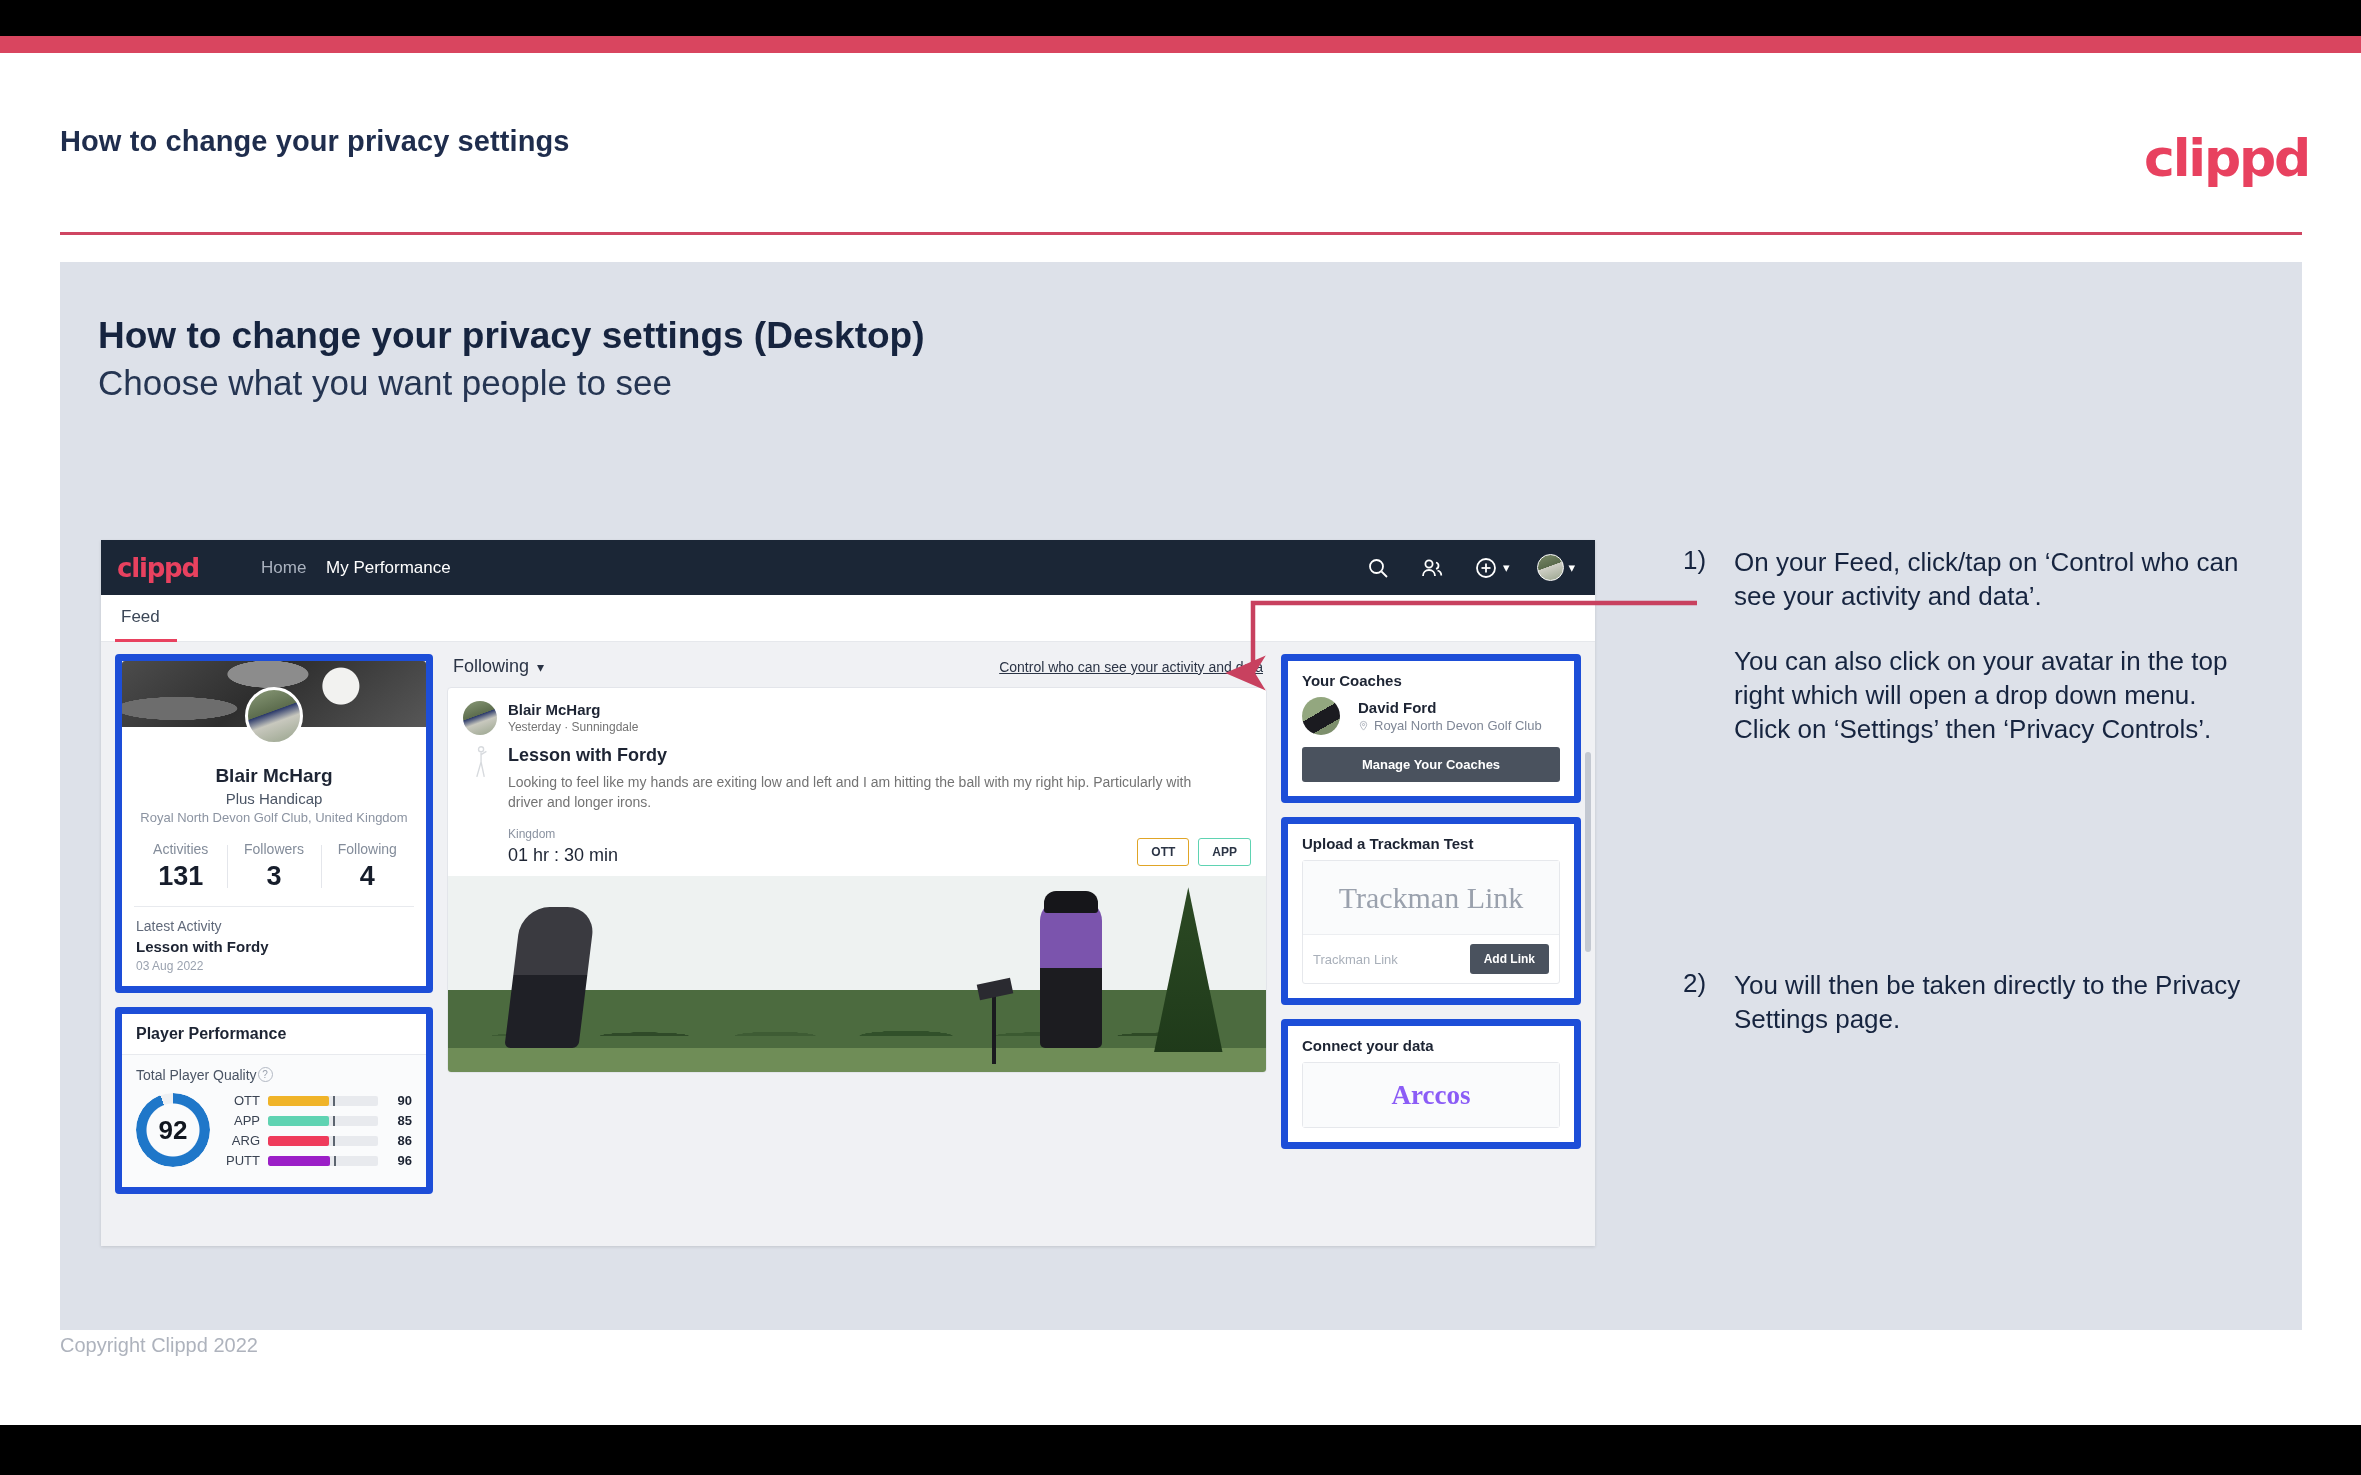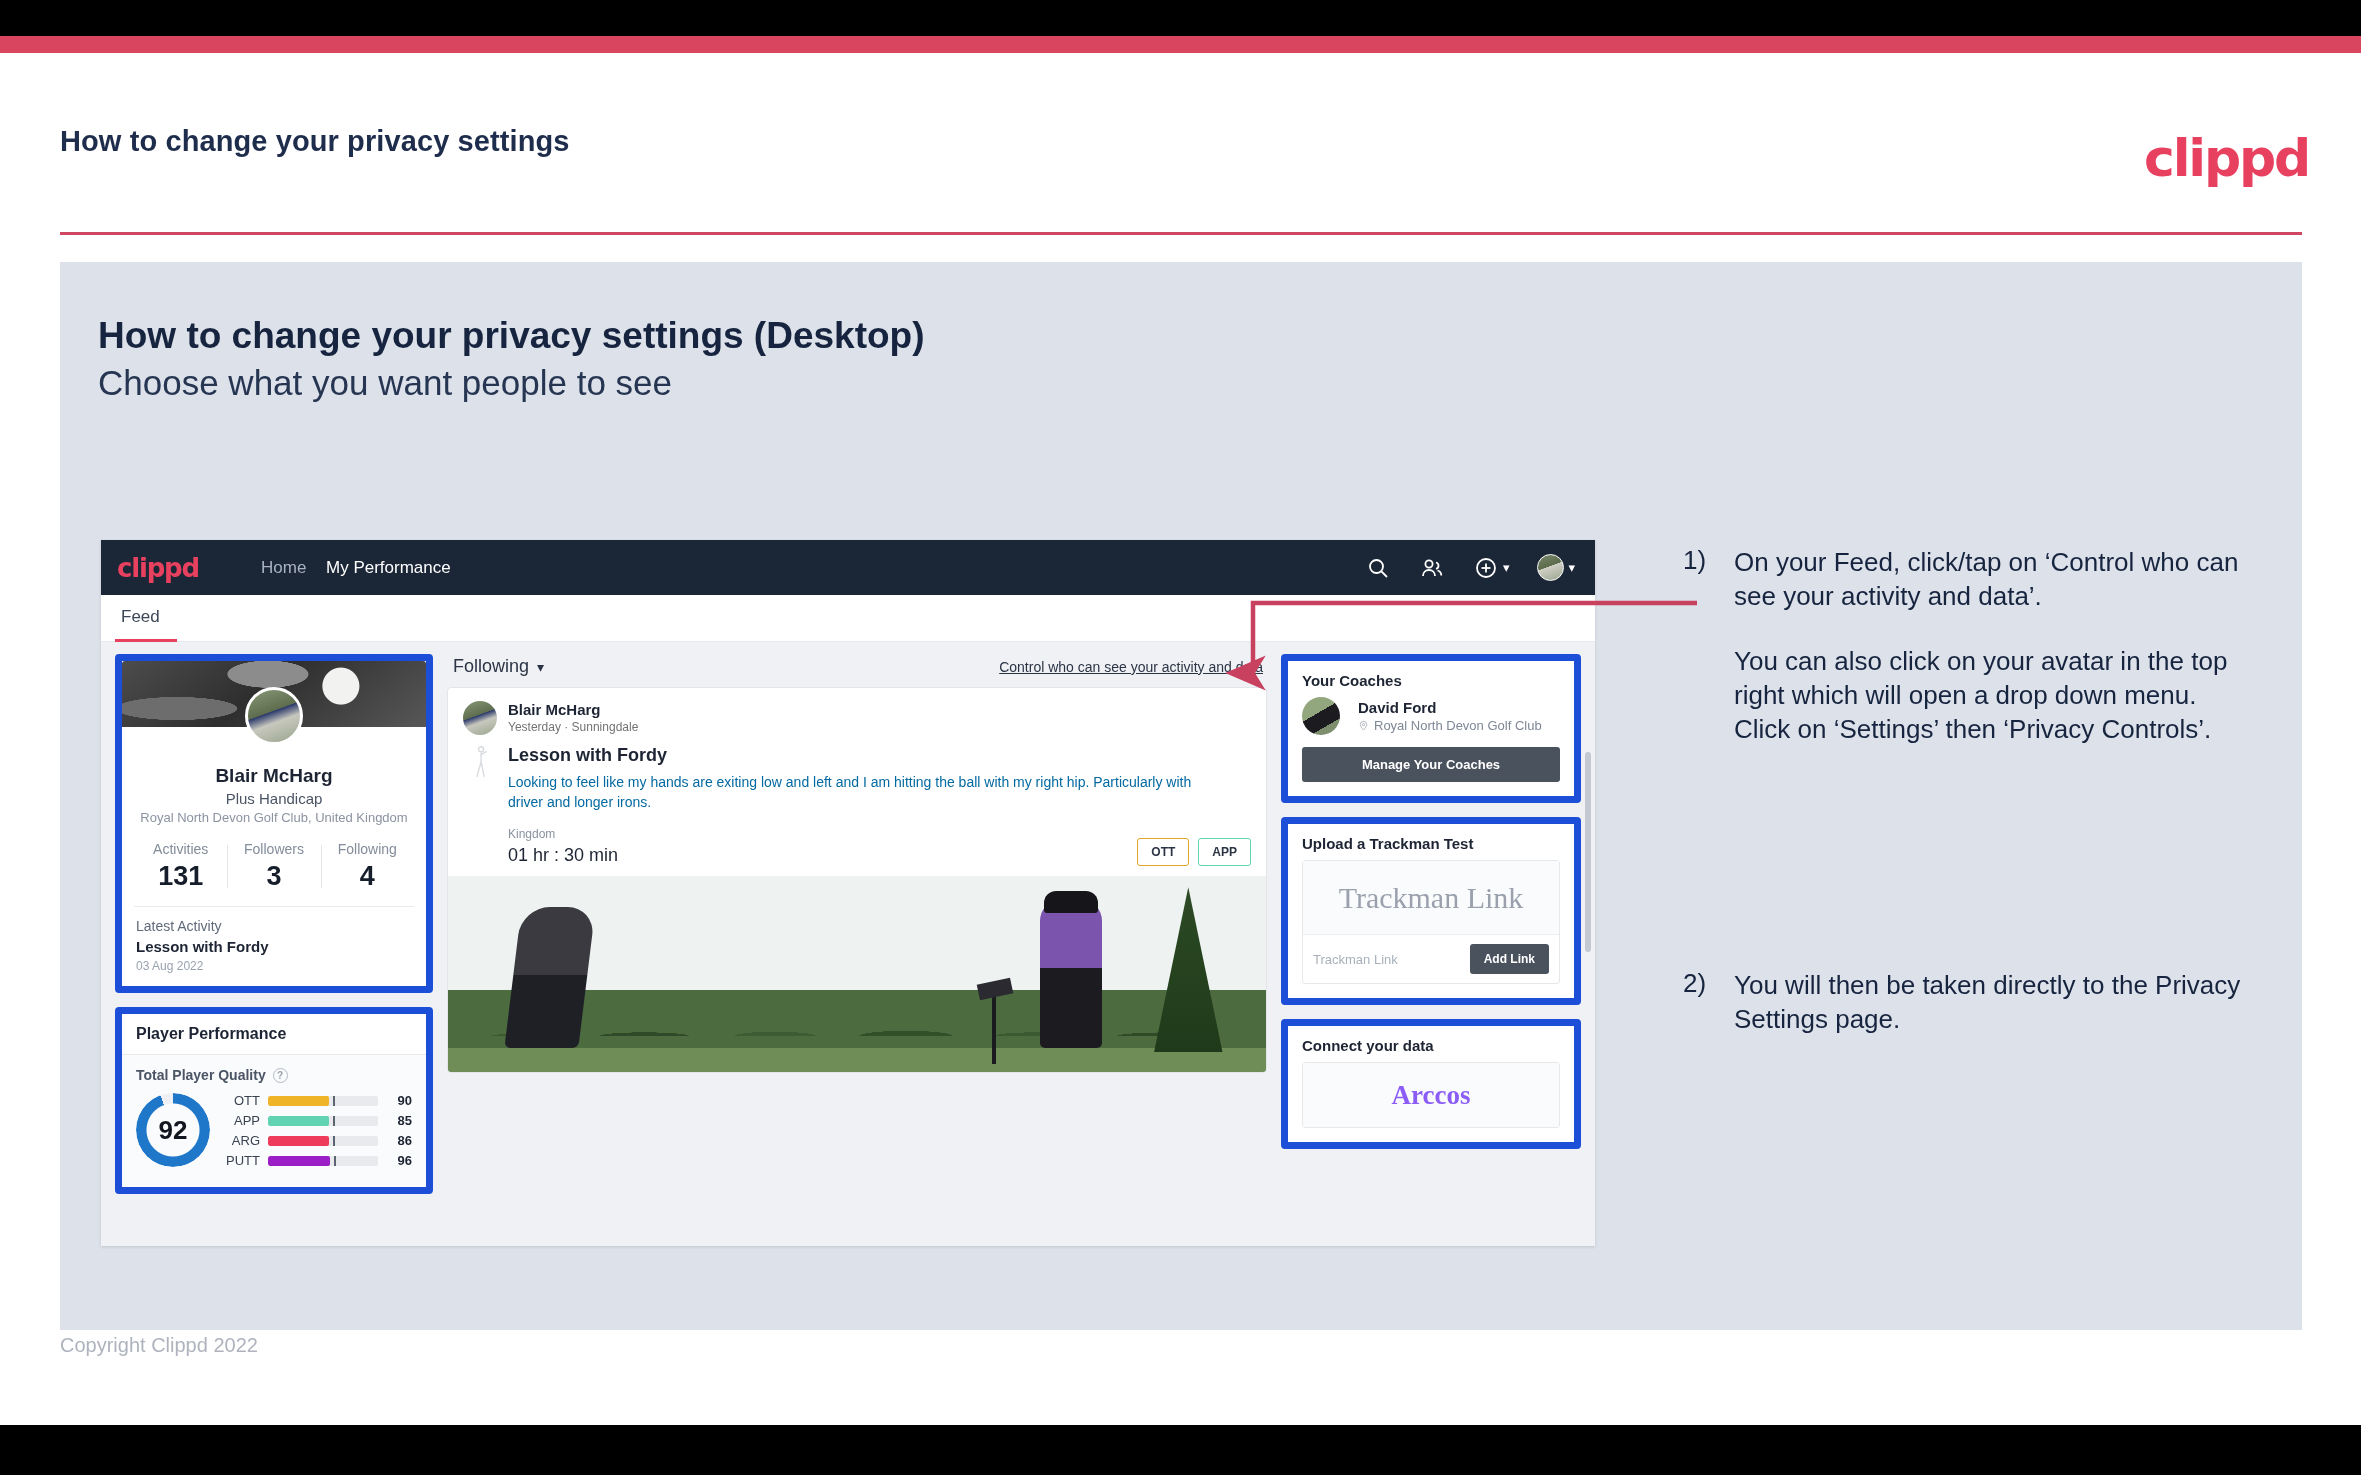--- a/index.html
+++ b/index.html
@@ -132,21 +132,21 @@
   .p-latest { padding:11px 14px 13px 14px; text-align:left; }
   .p-latest-t { font-size:14px; color:#60697a; }
   .p-latest-v { font-size:15px; font-weight:700; color:#1d2433; margin-top:4px; }
   .p-latest-d { font-size:12px; color:#9aa2af; margin-top:4px; }
 
   .perf-head {
     padding:11px 14px; font-size:16px; font-weight:700; color:#1d2433;
     border-bottom:1px solid #e8eaee;
   }
   .perf-body { padding:12px 14px 14px 14px; background:#fafbfc; }
-  .perf-tpq { font-size:14px; color:#4a5464; display:flex; align-items:center; gap:7px;font-weight:bold; }
+  .perf-tpq { font-size:14px; color:#4a5464; display:flex; gap:1px; }
   .q-mark {
     width:15px; height:15px; border-radius:50%; border:1.4px solid #b3b9c4;
     font-size:10px; color:#9aa1ad; display:inline-flex; align-items:center; justify-content:center;
   }
   .perf-row { display:flex; align-items:flex-start; margin-top:10px; gap:14px; }
   .donut { width:74px; height:74px; position:relative; flex:0 0 74px; }
   .donut-ring {
     width:74px; height:74px; border-radius:50%;
     background:conic-gradient(#1f77c9 0deg 340deg, #eef0f3 340deg 360deg);
     -webkit-mask: radial-gradient(circle, transparent 26px, #000 27px);
@@ -180,21 +180,21 @@
     background:linear-gradient(160deg,#8a9a78 0%,#5d6d4e 42%,#2c3a6b 43%,#c8c8be 60%,#97a38b 100%);
   }
   .post-name { font-size:15px; font-weight:700; color:#1d2433; }
   .post-meta { font-size:12px; color:#737373; margin-top:2px; }
   .post-main { display:flex; gap:11px; padding:6px 15px 0 15px; }
   .golf-ic {
     width:34px; height:44px; flex:0 0 34px; display:flex; align-items:flex-start; justify-content:center;
     color:#d7dade;
   }
   .post-title { font-size:18px; font-weight:700; color:#1d2433; }
-  .post-desc { font-size:14px; color:#0369a1; line-height:1.45; margin-top:6px; max-width:700px; }
+  .post-desc { font-size:14px; color:#737373; line-height:1.45; margin-top:6px; max-width:700px; }
   .post-dur-wrap { display:flex; align-items:flex-end; justify-content:space-between; padding:14px 15px 10px 60px; }
   .dur-lab { font-size:12px; color:#8b93a1; }
   .dur-val { font-size:18px; color:#1d2433; margin-top:4px; }
   .tags { display:flex; gap:9px; }
   .tag {
     font-size:12px; font-weight:700; color:#2b3445; background:#fff;
     padding:6px 13px; border-radius:3px;
   }
   .tag.ott { border:1.6px solid #e0a526; }
   .tag.app { border:1.6px solid #5fd3b2; }

